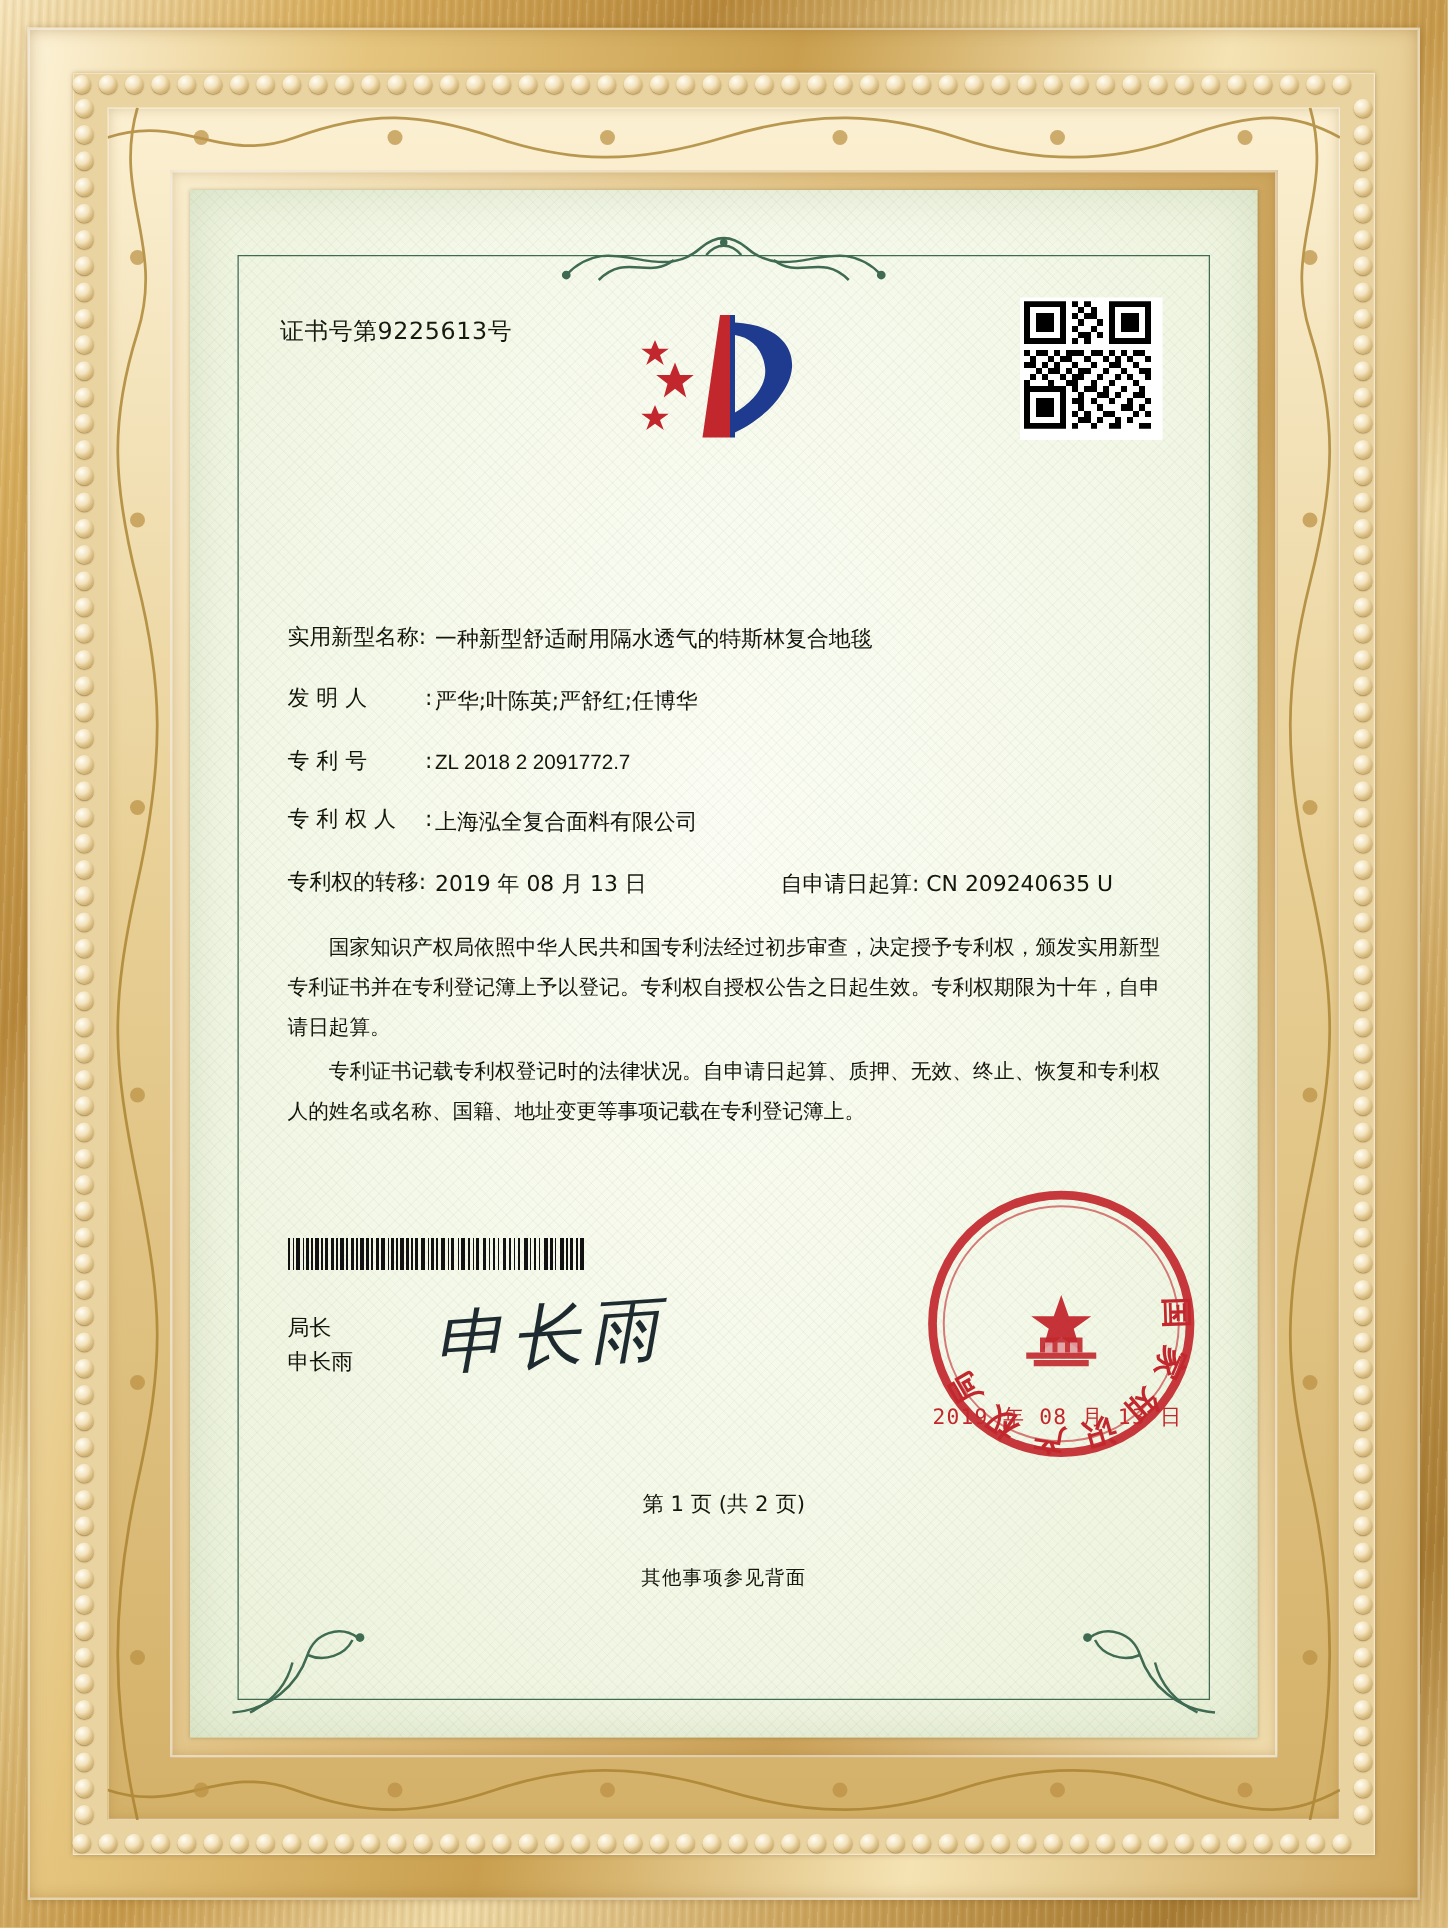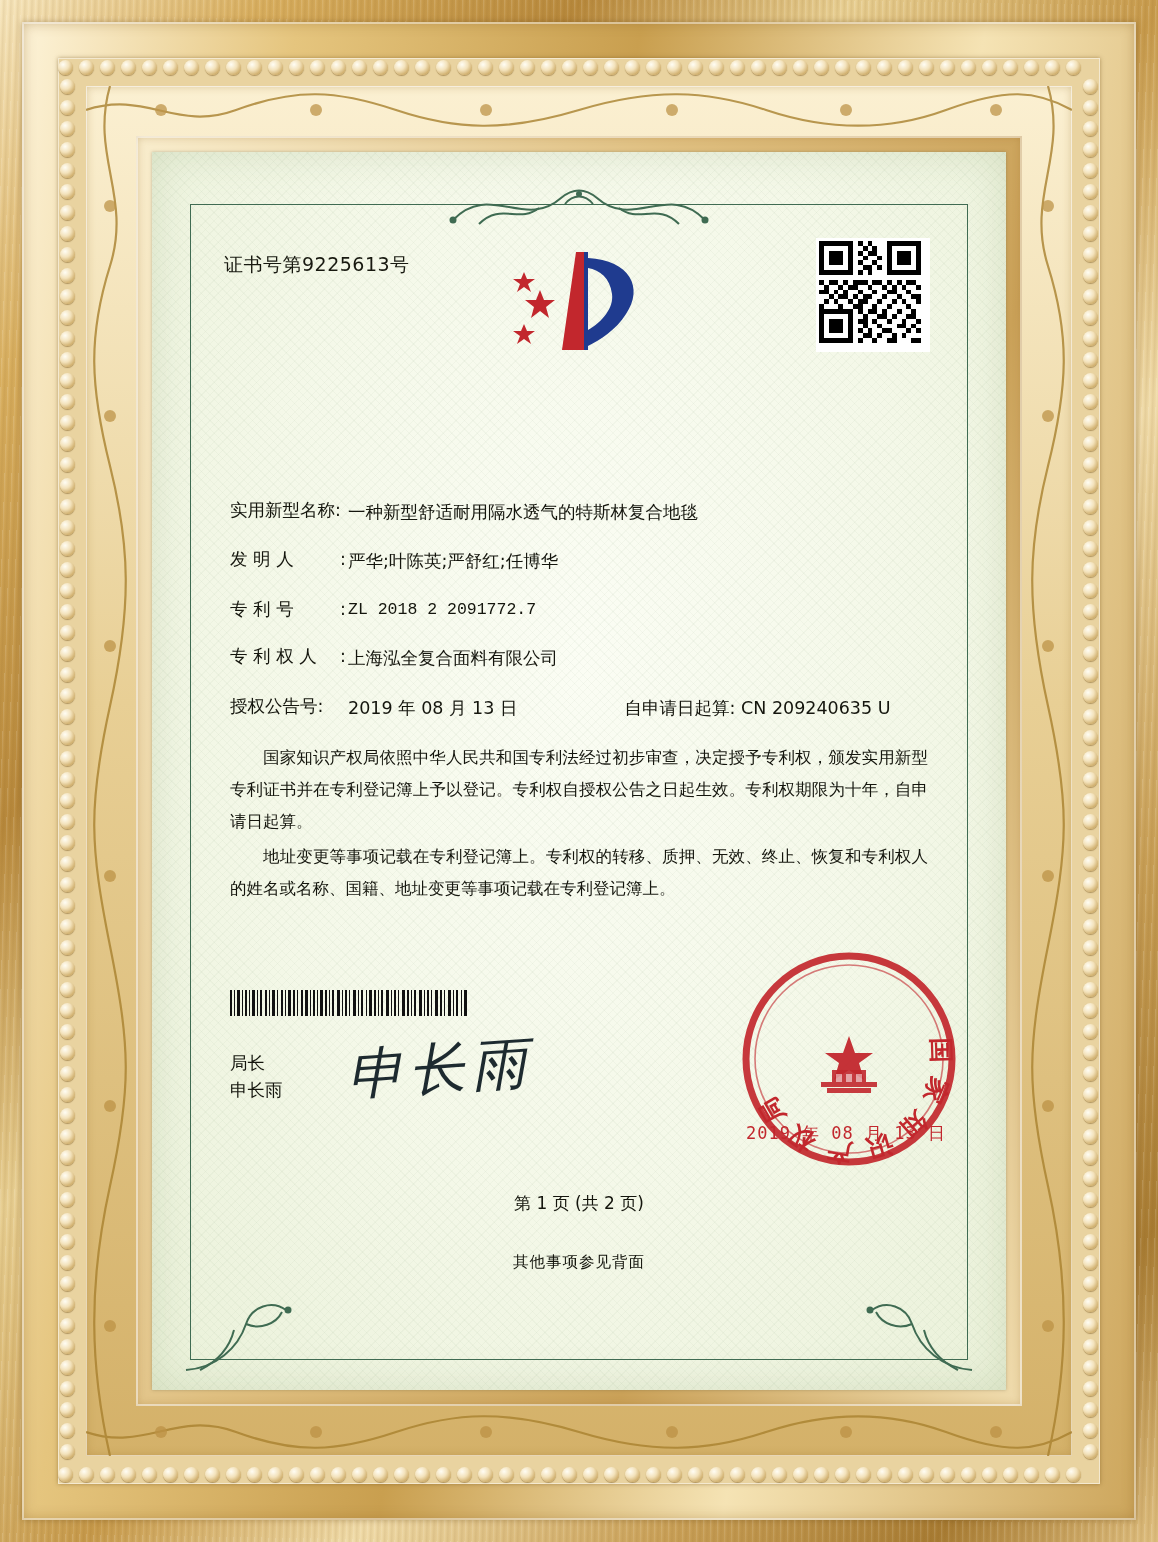--- a/index.html
+++ b/index.html
@@ -130,21 +130,21 @@
     display:flex;align-items:flex-start;margin-bottom:26px;
   }
   .f-label{
     width:118px;flex:0 0 118px;
     display:flex;justify-content:space-between;
     letter-spacing:0;
   }
   .f-label.plain{display:block;}
   .f-colon{margin:0 2px 0 0;}
   .f-value{flex:1;line-height:1.5;margin-top:-3px;}
-  .f-value.mono{font-family:Liberation Mono, monospace;font-size:16.5px;}
+  .f-value.mono{font-family:Liberation Sans, sans-serif;font-size:16.5px;}
   .inline-gap{display:inline-block;width:96px;}
 
   .paragraphs{
     position:absolute;left:78px;right:78px;top:590px;
     font-size:16.5px;color:#14150d;line-height:1.95;
     text-align:justify;
   }
   .paragraphs p{margin:0 0 2px 0;text-indent:33px;}
 
   .barcode{
@@ -655,33 +655,33 @@
       <div class="field-row">
         <div class="f-label">
             <span>专 利 权 人</span>
             <span class="f-colon">:</span>
           </div>
         <div class="f-value">上海泓全复合面料有限公司</div>
       </div>
 
 
       <div class="field-row">
-        <div class="f-label plain"><span>授权公告号</span><span class="f-colon">:</span></div>
+        <div class="f-label plain"><span>专利权的转移</span><span class="f-colon">:</span></div>
         <div class="f-value">
           <span>2019 年 08 月 13 日</span>
           <span class="inline-gap"></span>
           <span>自申请日起算</span><span>:</span>
           <span>CN 209240635 U</span>
         </div>
       </div>
     </div>
 
     <div class="paragraphs">
       <p>国家知识产权局依照中华人民共和国专利法经过初步审查，决定授予专利权，颁发实用新型专利证书并在专利登记簿上予以登记。专利权自授权公告之日起生效。专利权期限为十年，自申请日起算。</p>
-      <p>地址变更等事项记载在专利登记簿上。专利权的转移、质押、无效、终止、恢复和专利权人的姓名或名称、国籍、地址变更等事项记载在专利登记簿上。</p>
+      <p>专利证书记载专利权登记时的法律状况。自申请日起算、质押、无效、终止、恢复和专利权人的姓名或名称、国籍、地址变更等事项记载在专利登记簿上。</p>
     </div>
 
     <div class="barcode">
       <svg width="240" height="26" viewBox="0 0 240 26" shape-rendering="crispEdges">
         <rect width="240" height="26" fill="transparent"></rect>
         <g fill="#111">
           <rect x="0" y="0" width="2" height="26"></rect>
             <rect x="4" y="0" width="1" height="26"></rect>
           <rect x="7" y="0" width="3" height="26"></rect>
             <rect x="12" y="0" width="1" height="26"></rect>

